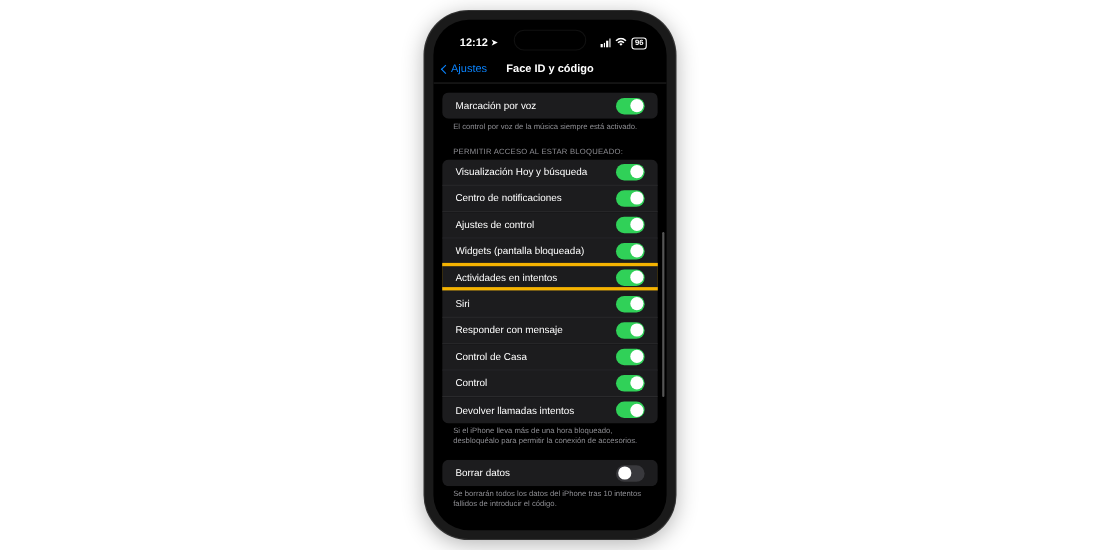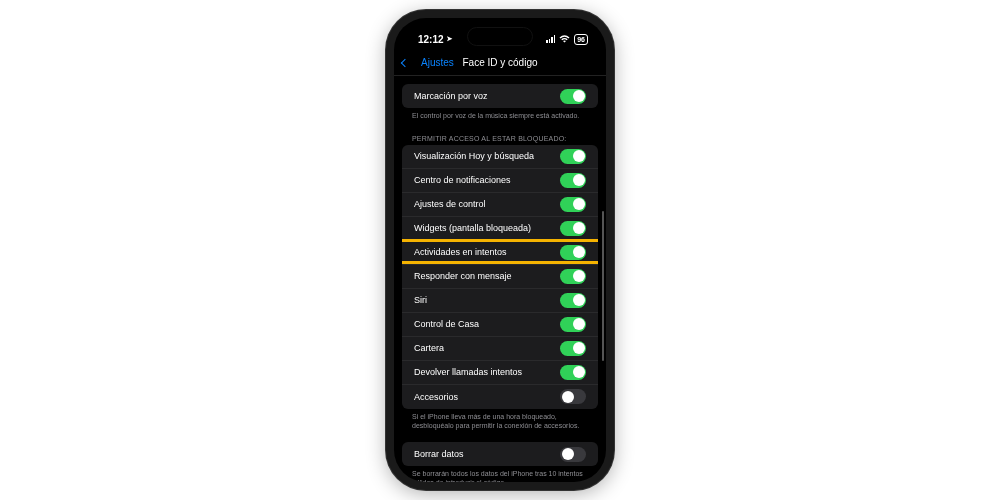--- a/index.html
+++ b/index.html
@@ -74,23 +74,23 @@
     padding: 0 10px;
     border-bottom: 0.5px solid #222;
   }
   .nav-back {
     position: absolute;
     left: 8px;
     display: flex;
     align-items: center;
     color: #0a84ff;
     font-size: 10px;
-    gap: 13px;
-  }
-  .nav-title { font-size: 10px; font-weight: 400; }
+    gap: 2px;
+  }
+  .nav-title { font-size: 10px; font-weight: 700; }
   .content {
     height: calc(100% - 58px);
     overflow: hidden;
     padding-top: 8px;
     position: relative;
   }
   .scroll-indicator {
     position: absolute;
     right: 2px;
     top: 135px;
@@ -246,52 +246,46 @@
             </span>
           </div>
           <div class="row">
             <span class="row-label">Actividades en intentos</span>
             <span class="toggle on">
               <span class="toggle-knob"></span>
             </span>
           </div>
           <div class="highlight-box" style="left: -3px; right: -3px; top: 94px; height: 25px;"></div>
           <div class="row">
+            <span class="row-label">Siri</span>
+            <span class="toggle on">
+              <span class="toggle-knob"></span>
+            </span>
+          </div>
+          <div class="row">
             <span class="row-label">Responder con mensaje</span>
             <span class="toggle on">
               <span class="toggle-knob"></span>
             </span>
           </div>
           <div class="row">
-            <span class="row-label">Siri</span>
-            <span class="toggle on">
-              <span class="toggle-knob"></span>
-            </span>
-          </div>
-          <div class="row">
             <span class="row-label">Control de Casa</span>
             <span class="toggle on">
               <span class="toggle-knob"></span>
             </span>
           </div>
           <div class="row">
-            <span class="row-label">Cartera</span>
+            <span class="row-label">Control</span>
             <span class="toggle on">
               <span class="toggle-knob"></span>
             </span>
           </div>
           <div class="row">
             <span class="row-label">Devolver llamadas intentos</span>
             <span class="toggle on">
-              <span class="toggle-knob"></span>
-            </span>
-          </div>
-          <div class="row">
-            <span class="row-label">Accesorios</span>
-            <span class="toggle off">
               <span class="toggle-knob"></span>
             </span>
           </div>
         </div>
       <div class="footer-text">Si el iPhone lleva más de una hora bloqueado, desbloquéalo para permitir la conexión de accesorios.</div>
 
       <div class="section-gap"></div>
 
       <div class="row-group">
         <div class="row">

